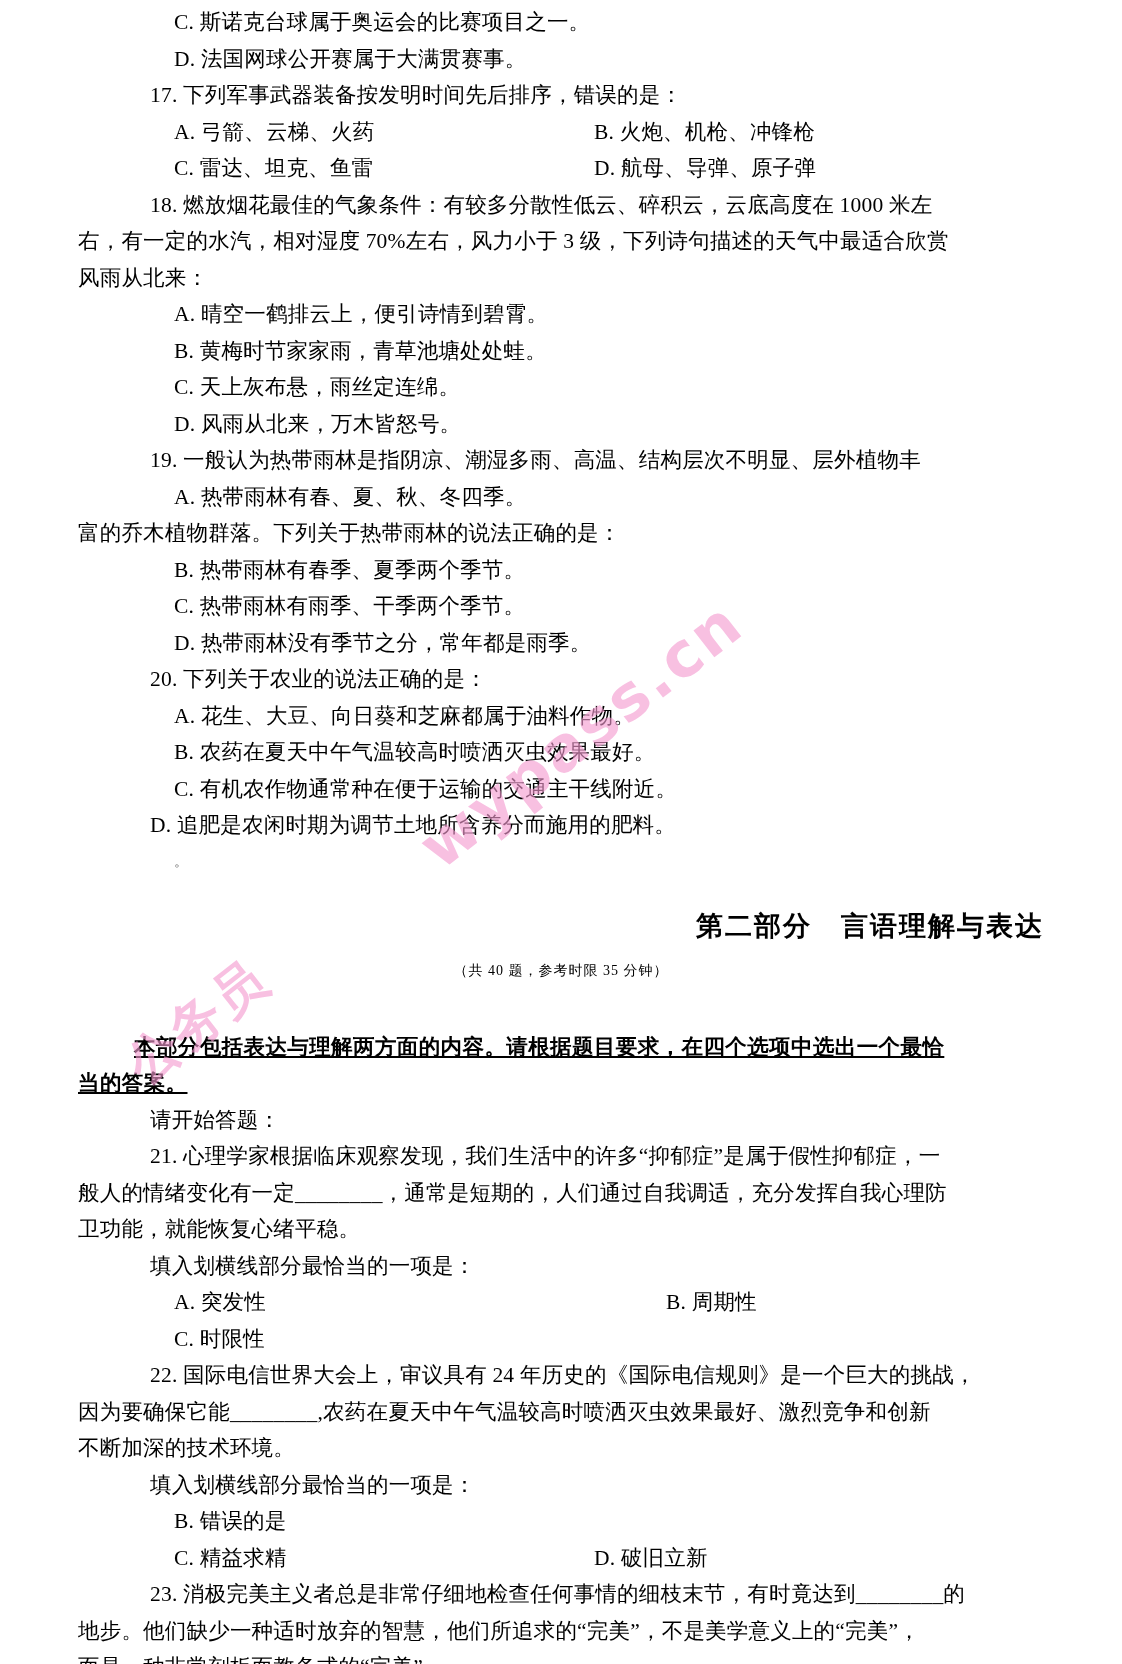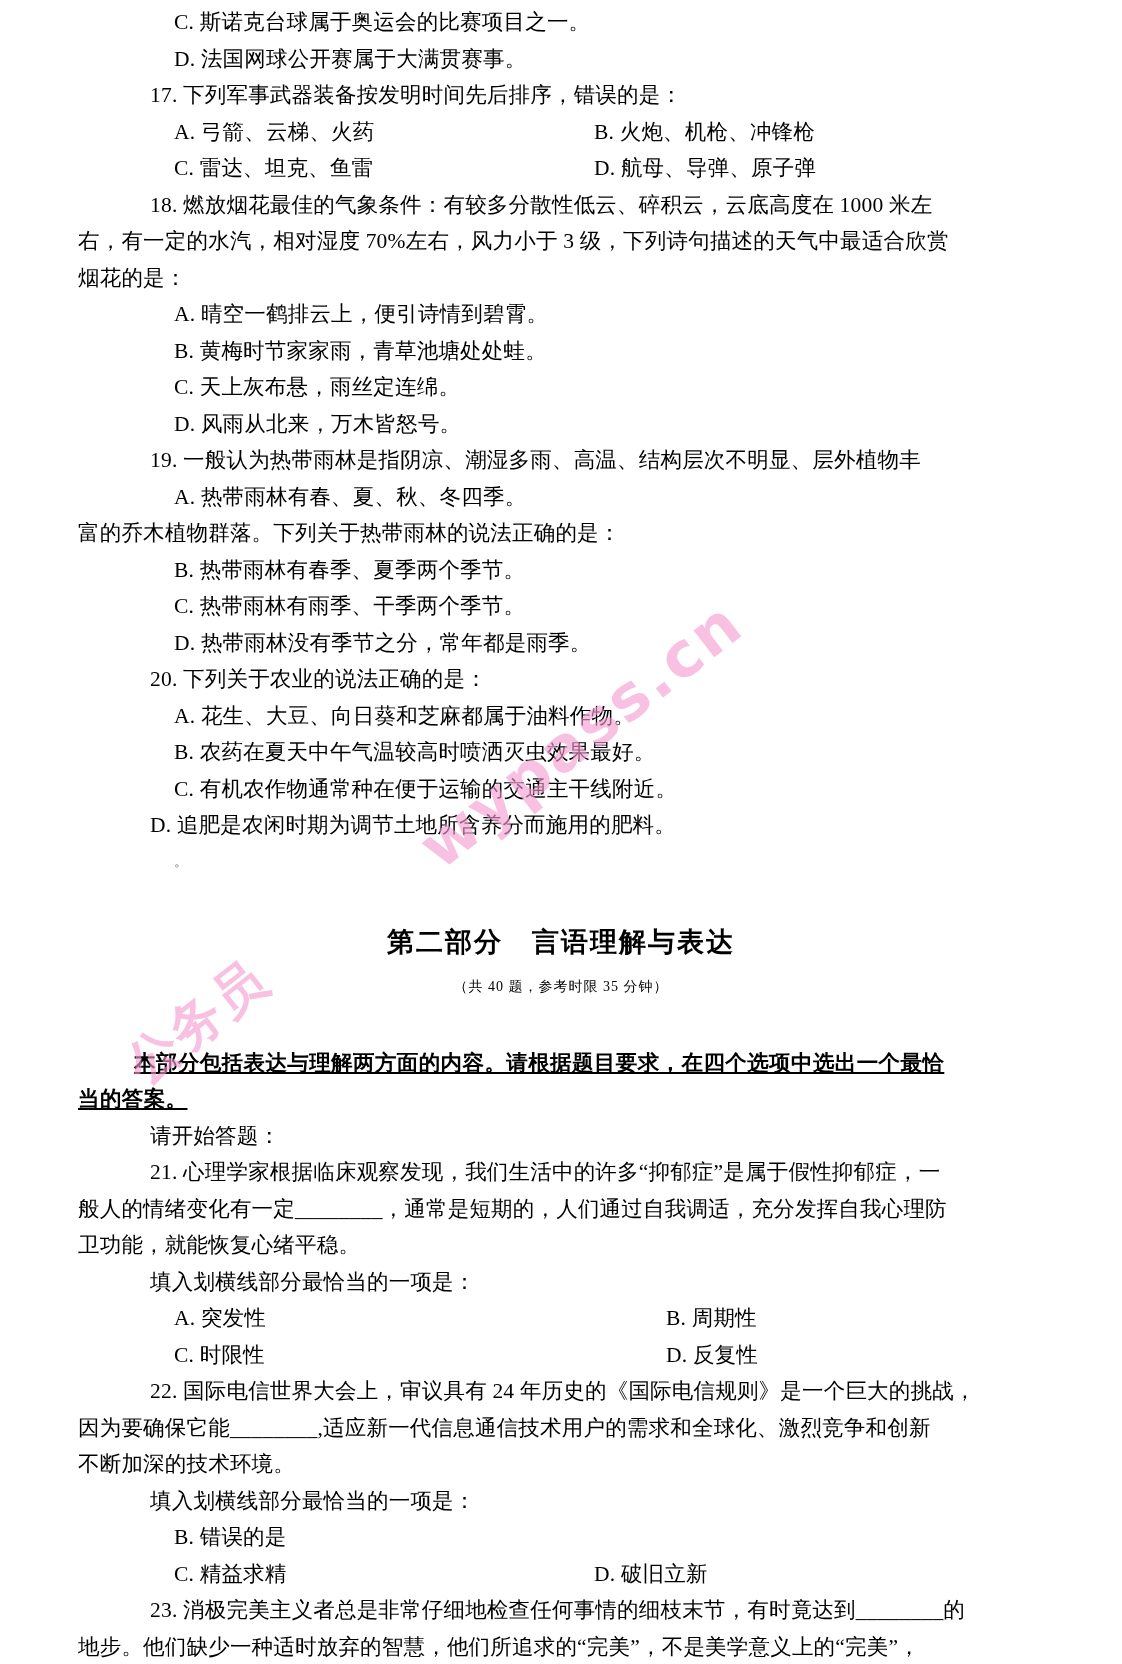--- a/index.html
+++ b/index.html
@@ -39,26 +39,26 @@
   .flush { padding-left: 0; }
   .two-col {
     display: flex;
     padding-left: 96px;
   }
   .two-col .col-a { width: 420px; flex: 0 0 420px; }
   .two-col .col-b { flex: 1; }
   .two-col.opt-wide .col-a { width: 492px; flex: 0 0 492px; }
   .blank-line { height: 36.5px; }
   .section-title {
-    text-align: center;
+    text-align: right;
     font-size: 27px;
     font-weight: bold;
     line-height: 48px;
     letter-spacing: 2px;
-    margin-top: 38px;
+    margin-top: 22px;
     font-family: "DejaVu Serif", "Liberation Serif", serif;
   }
   .section-sub {
     text-align: center;
     font-size: 14px;
     line-height: 42px;
     letter-spacing: 1px;
   }
   .bold-para {
     font-weight: bold;
@@ -122,21 +122,21 @@
       <div class="col-a">A. 弓箭、云梯、火药</div>
       <div class="col-b">B. 火炮、机枪、冲锋枪</div>
     </div>
     <div class="line two-col">
       <div class="col-a">C. 雷达、坦克、鱼雷</div>
       <div class="col-b">D. 航母、导弹、原子弹</div>
     </div>
 
     <div class="line indent-q">18. 燃放烟花最佳的气象条件：有较多分散性低云、碎积云，云底高度在 1000 米左</div>
     <div class="line flush">右，有一定的水汽，相对湿度 70%左右，风力小于 3 级，下列诗句描述的天气中最适合欣赏</div>
-    <div class="line flush">烟花的是：</div>
+    <div class="line flush">风雨从北来：</div>
     <div class="line indent1">A. 晴空一鹤排云上，便引诗情到碧霄。</div>
     <div class="line indent1">B. 黄梅时节家家雨，青草池塘处处蛙。</div>
     <div class="line indent1">C. 天上灰布悬，雨丝定连绵。</div>
     <div class="line indent1">D. 风雨从北来，万木皆怒号。</div>
 
     <div class="line indent-q">19. 一般认为热带雨林是指阴凉、潮湿多雨、高温、结构层次不明显、层外植物丰</div>
     <div class="line indent1">A. 热带雨林有春、夏、秋、冬四季。</div>
     <div class="line flush">富的乔木植物群落。下列关于热带雨林的说法正确的是：</div>
     <div class="line indent1">B. 热带雨林有春季、夏季两个季节。</div>
     <div class="line indent1">C. 热带雨林有雨季、干季两个季节。</div>
@@ -164,25 +164,24 @@
     <div class="line indent-q">21. 心理学家根据临床观察发现，我们生活中的许多“抑郁症”是属于假性抑郁症，一</div>
     <div class="line flush">般人的情绪变化有一定________，通常是短期的，人们通过自我调适，充分发挥自我心理防</div>
     <div class="line flush">卫功能，就能恢复心绪平稳。</div>
     <div class="line indent-q">填入划横线部分最恰当的一项是：</div>
     <div class="line two-col opt-wide">
       <div class="col-a">A. 突发性</div>
       <div class="col-b">B. 周期性</div>
     </div>
     <div class="line two-col opt-wide">
       <div class="col-a">C. 时限性</div>
-      <div class="col-b">D. 反复性</div>
     </div>
 
     <div class="line indent-q">22. 国际电信世界大会上，审议具有 24 年历史的《国际电信规则》是一个巨大的挑战，</div>
-    <div class="line flush">因为要确保它能________,适应新一代信息通信技术用户的需求和全球化、激烈竞争和创新</div>
+    <div class="line flush">因为要确保它能________,农药在夏天中午气温较高时喷洒灭虫效果最好、激烈竞争和创新</div>
     <div class="line flush">不断加深的技术环境。</div>
     <div class="line indent-q">填入划横线部分最恰当的一项是：</div>
     <div class="line two-col">
       <div class="col-b">B. 错误的是</div>
     </div>
     <div class="line two-col">
       <div class="col-a">C. 精益求精</div>
       <div class="col-b">D. 破旧立新</div>
     </div>
 

